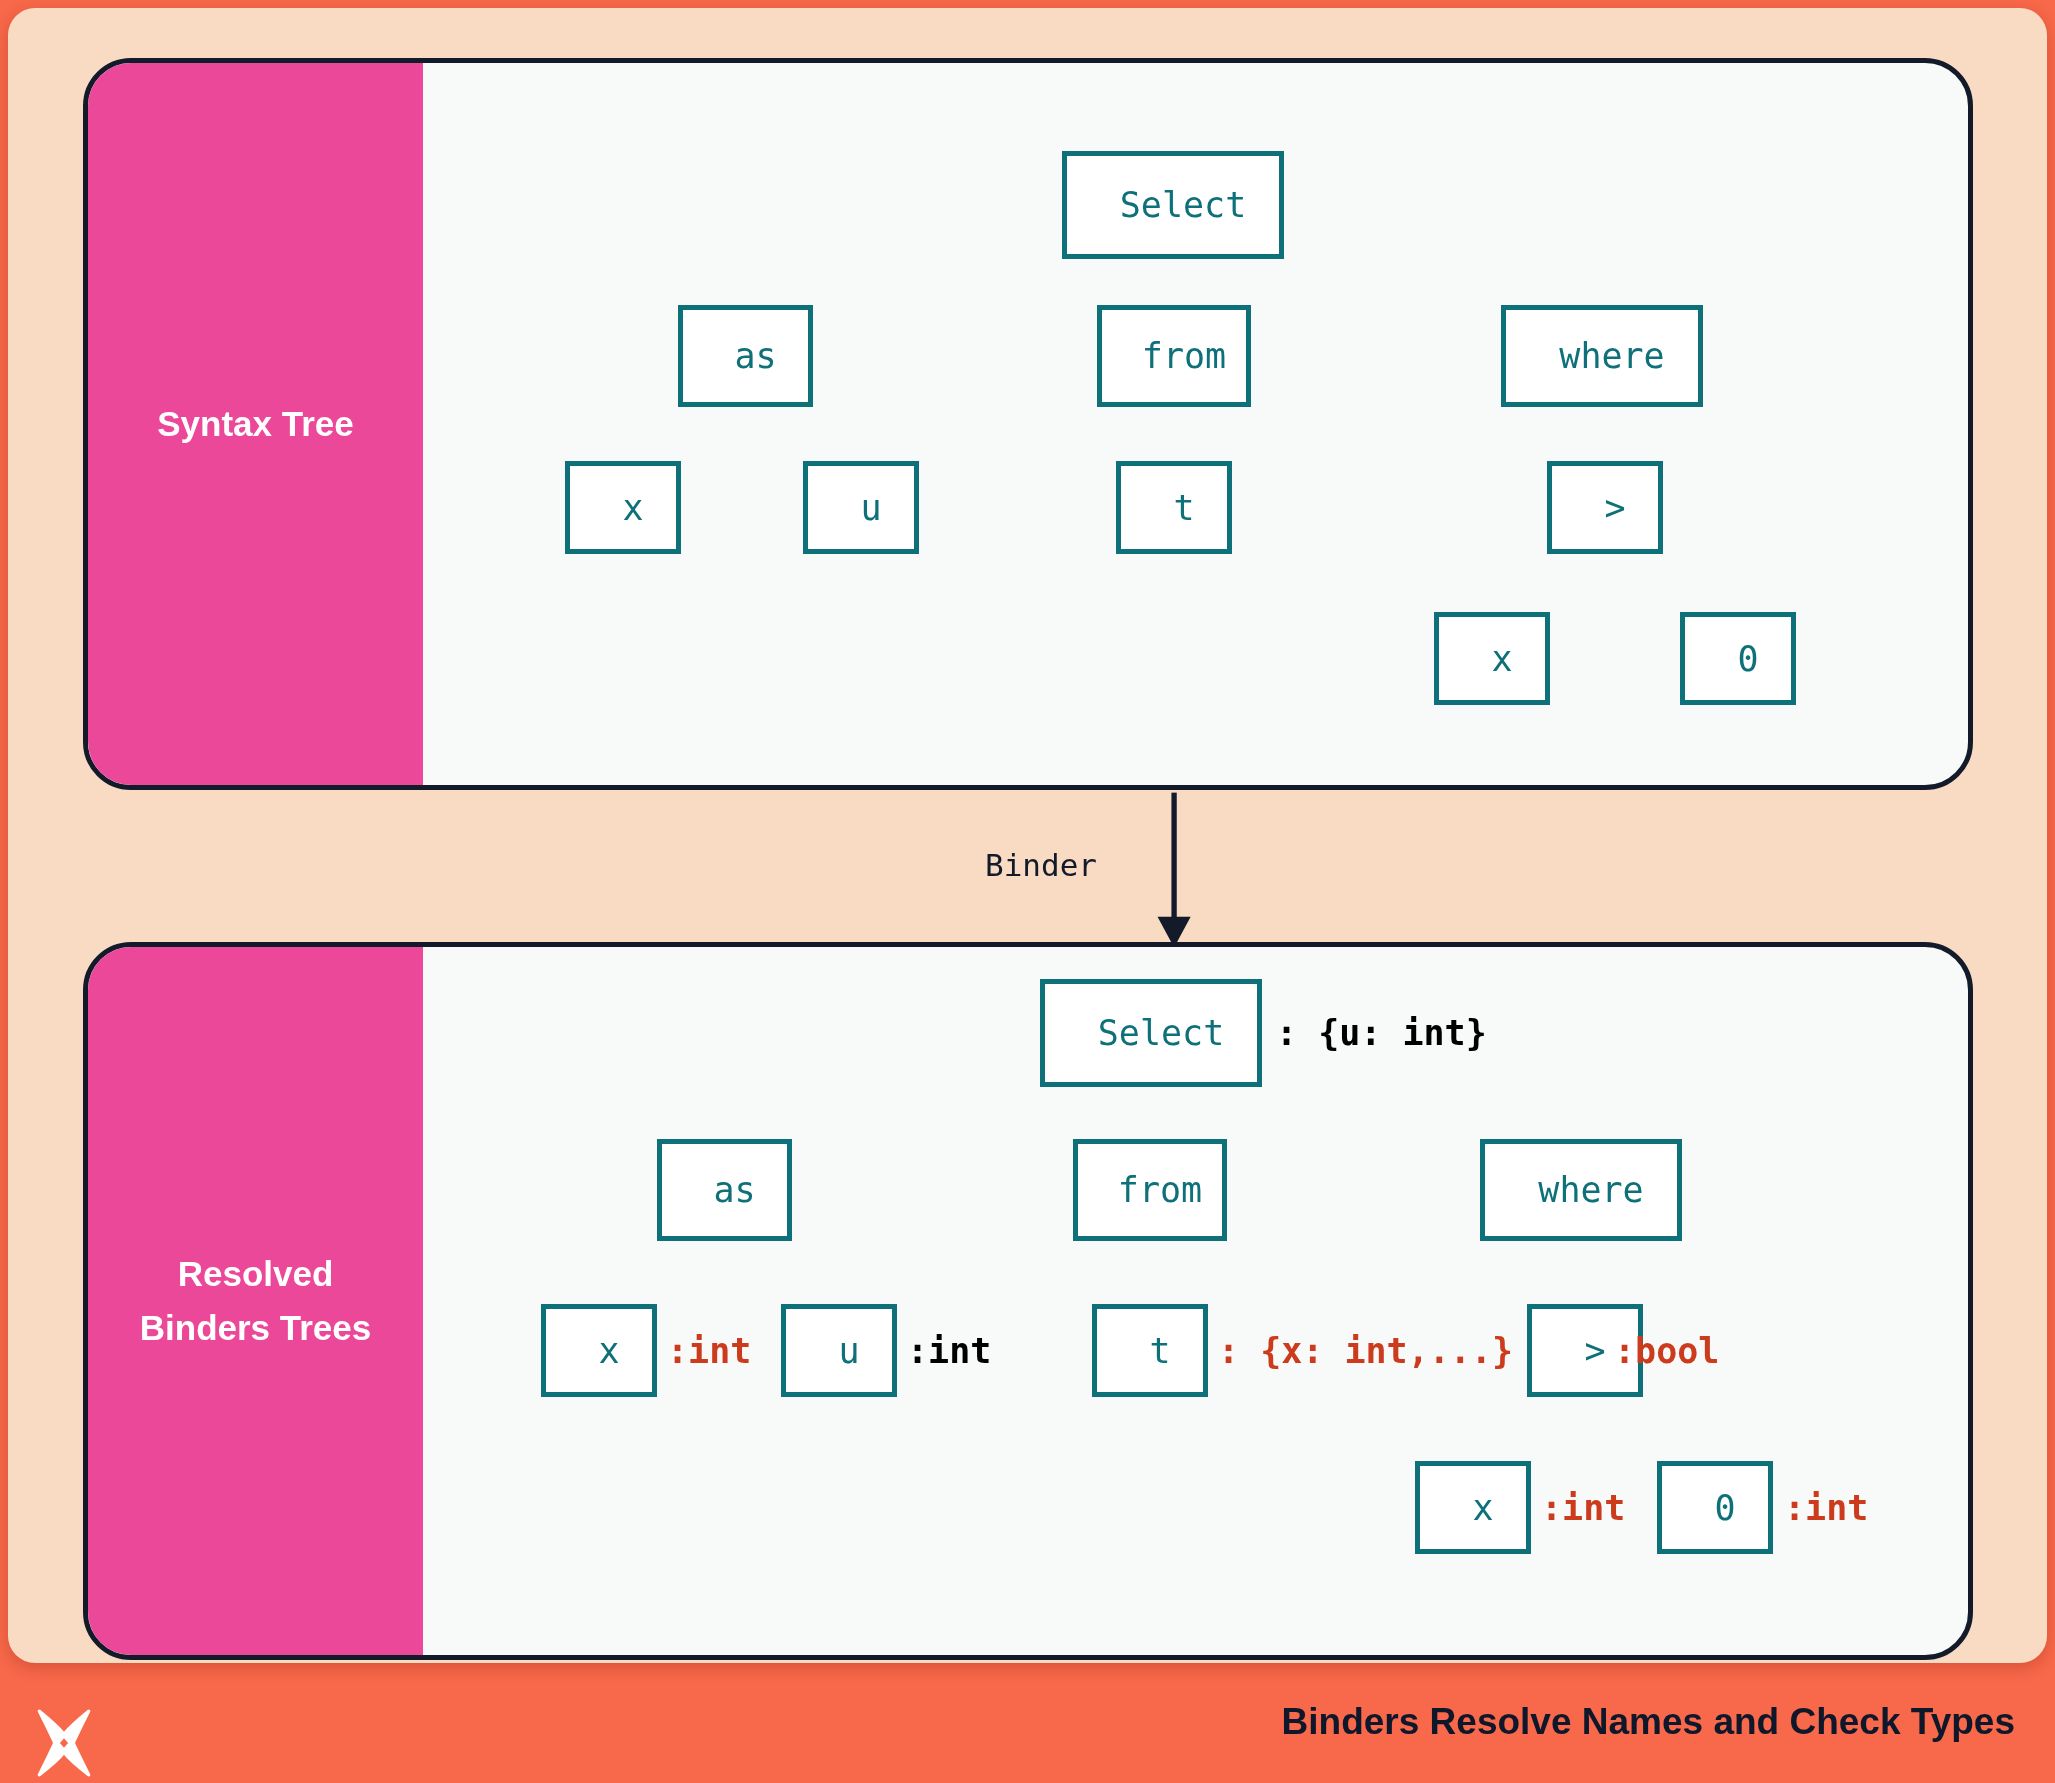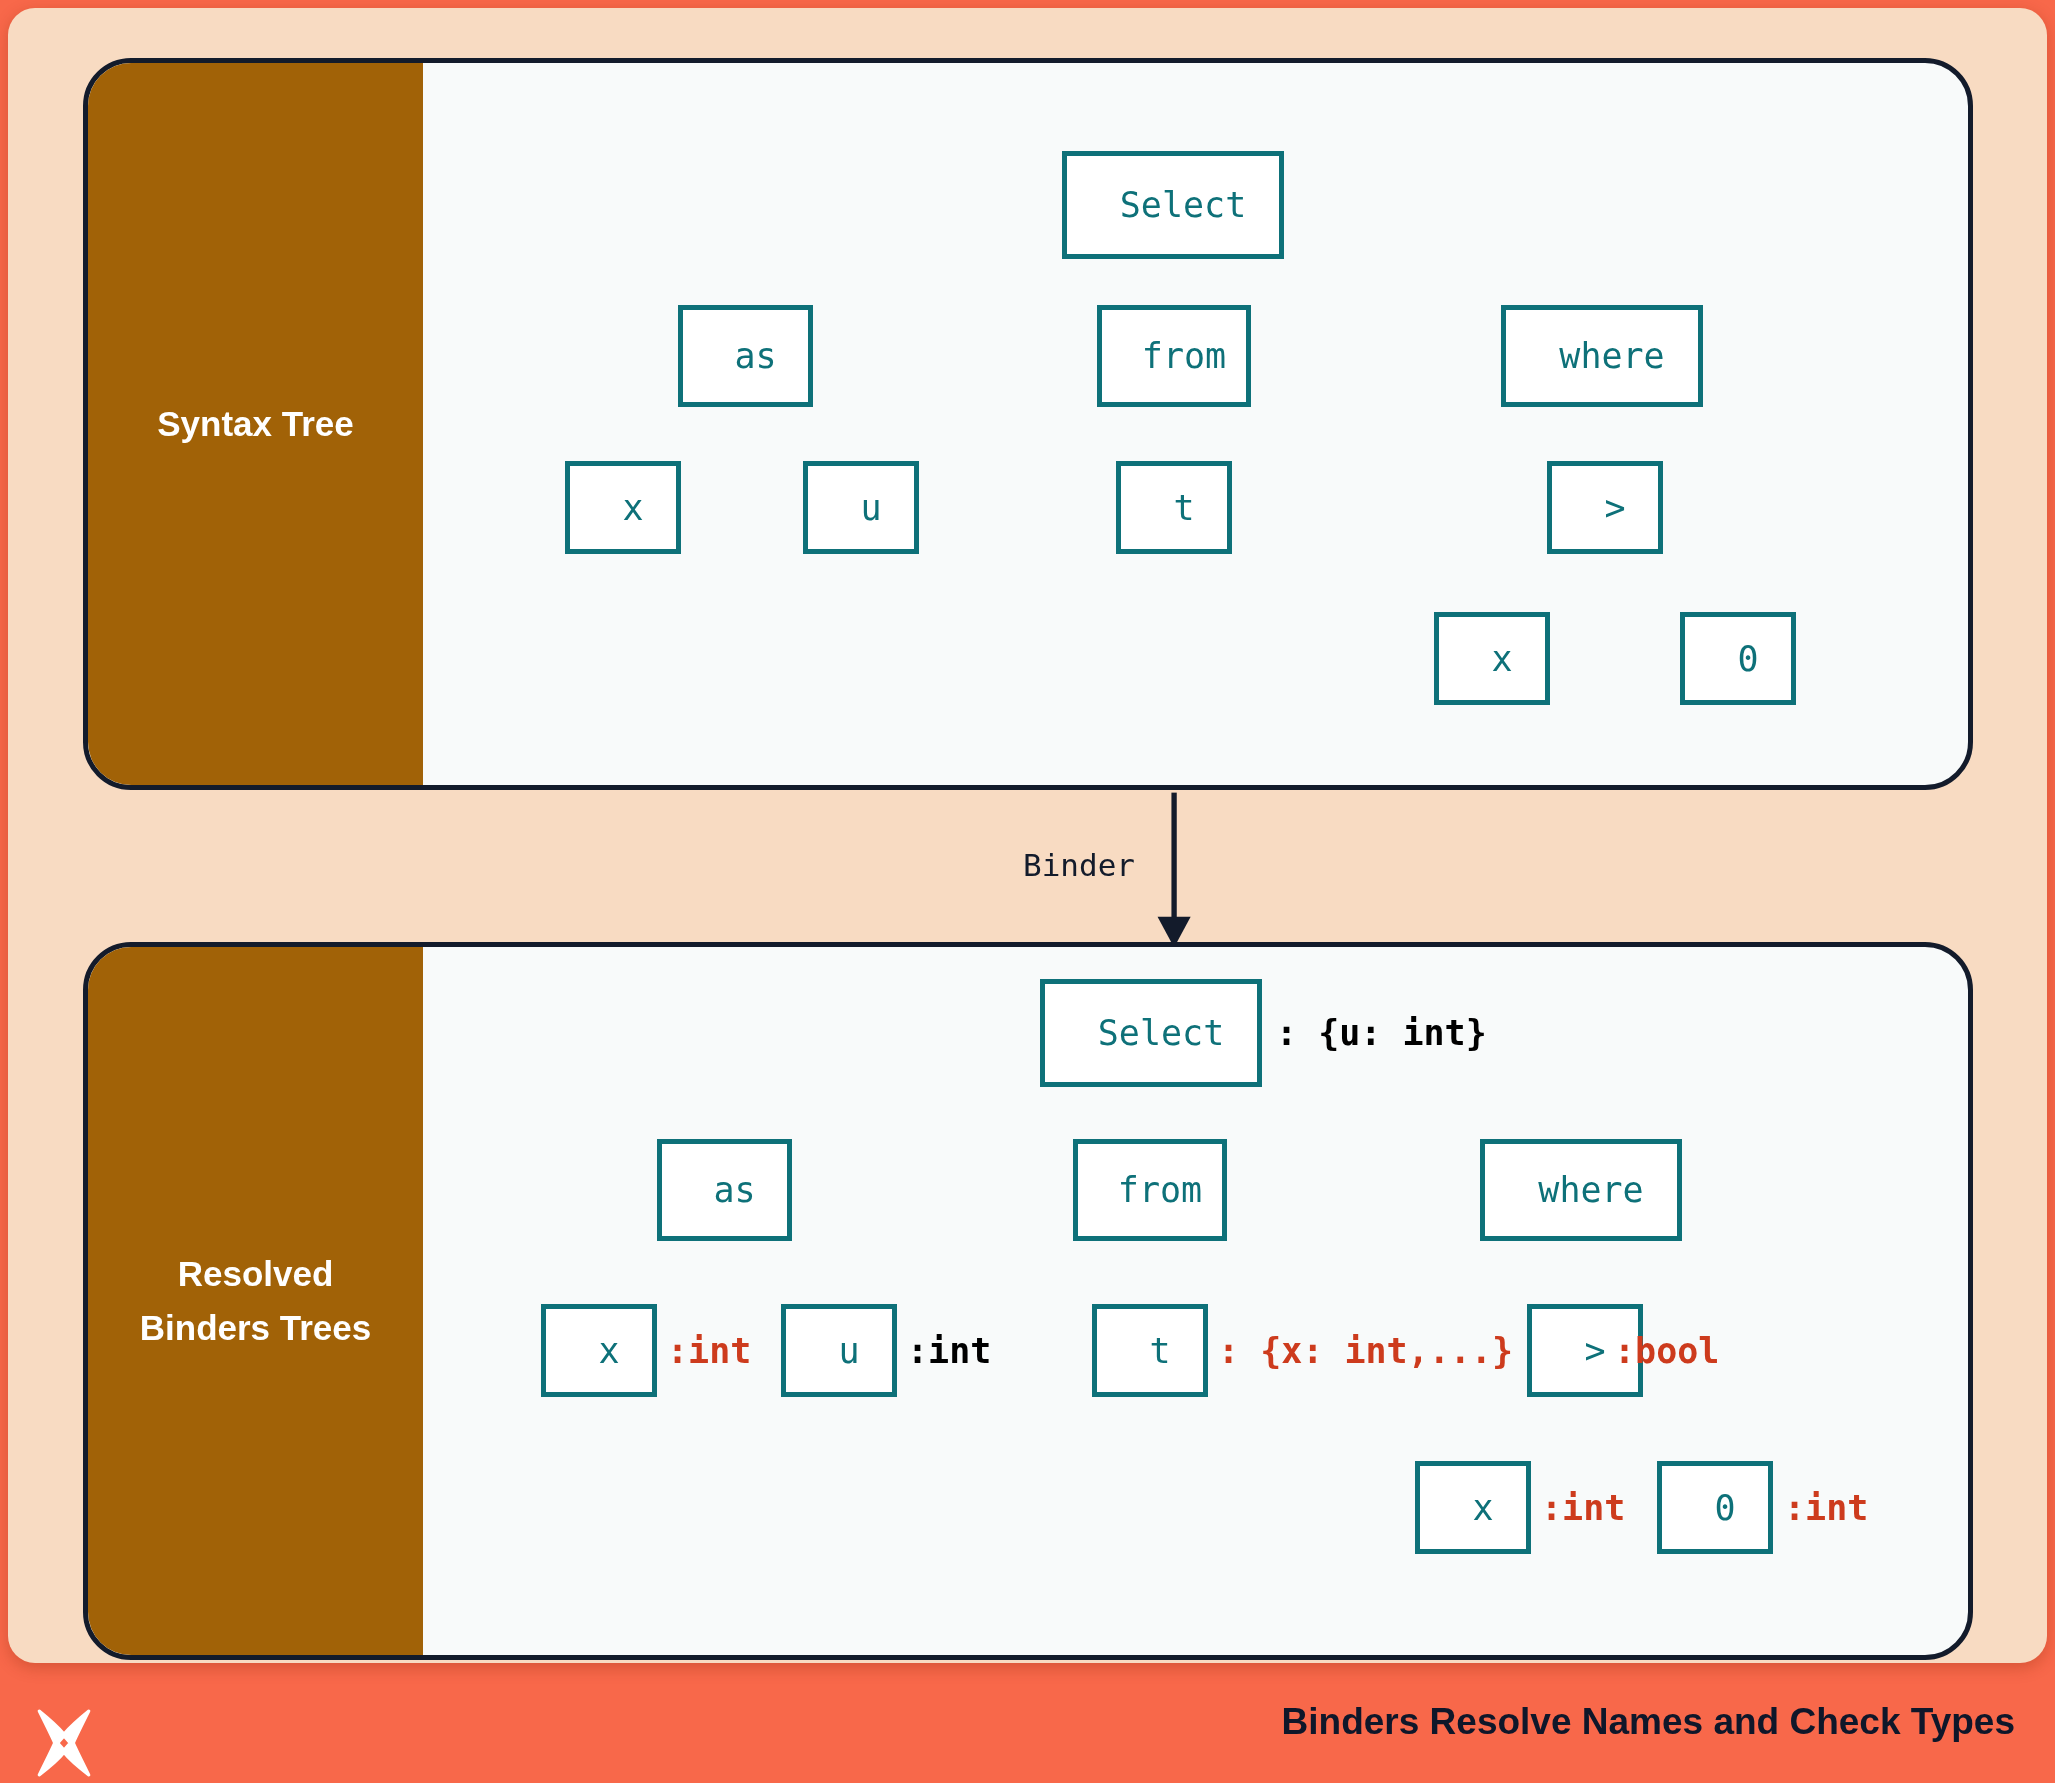--- a/index.html
+++ b/index.html
@@ -9,42 +9,42 @@
   .peach-card { position:absolute; left:8.3px; top:8.3px; width:2039px; height:1655px;
                 background:#F8DBC2; border-radius:27px;
                 box-shadow:0 4.7px 15.4px rgba(140,40,10,0.30); }
 
   .panel { position:absolute; left:83px; width:1890px; background:#F8FAFA;
            border:5.3px solid #131B2B; border-radius:48px; box-sizing:border-box; }
   .panel-top    { top:58px;   height:732px; }
   .panel-bottom { top:942px; height:718px; }
 
   .sidebar { position:absolute; left:0; top:0; bottom:0; width:335px;
-             background:#a16207; border-radius:43px 0 0 43px;
+             background:#ec4899; border-radius:43px 0 0 43px;
              display:flex; align-items:center; justify-content:center; }
   .sidebar-label { color:#FFFFFF; font-size:35px; font-weight:bold;
                    text-align:center; line-height:1.55; }
 
   svg.edges { position:absolute; left:0; top:0; width:2056px; height:1784px;
               pointer-events:none; }
   .edge  { stroke:#0E7179; stroke-width:8; fill:none; }
   .arrow-line { stroke:#131B2B; stroke-width:9; }
   .arrow-head { fill:#131B2B; }
 
   .node { position:absolute; box-sizing:border-box; background:#FFFFFF;
           border:5.3px solid #0E7179; display:flex; align-items:center; justify-content:center;
           color:#0E7179; font-family:"DejaVu Sans Mono", monospace; font-size:35px;padding-left:20px; }
 
   .ann { position:absolute; transform:translateY(-50%);
          font-family:"DejaVu Sans Mono", monospace; font-weight:bold; font-size:35px;
          white-space:pre; }
   .ann-red  { color:#CD3B1D; }
   .ann-navy { color:#000000; }
 
-  .binder-label { position:absolute; left:958px; top:865px; width:177px;
+  .binder-label { position:absolute; left:920px; top:865px; width:177px;
                   transform:translateY(-50%); text-align:right;
                   font-family:"DejaVu Sans Mono", monospace; font-size:31px; color:#131B2B; }
 
   .footer-title { position:absolute; right:41px; top:1722px; transform:translateY(-50%);
                   color:#0f172a; font-size:37px; font-weight:bold; }
   .logo { position:absolute; left:33px; top:1707px; }
 </style>
 </head>
 <body>
 

